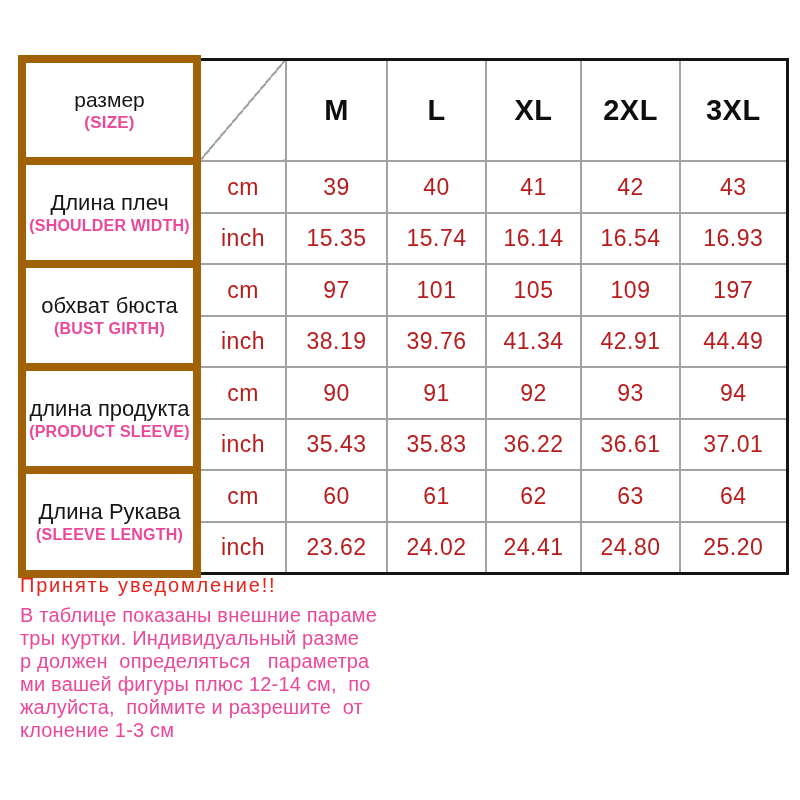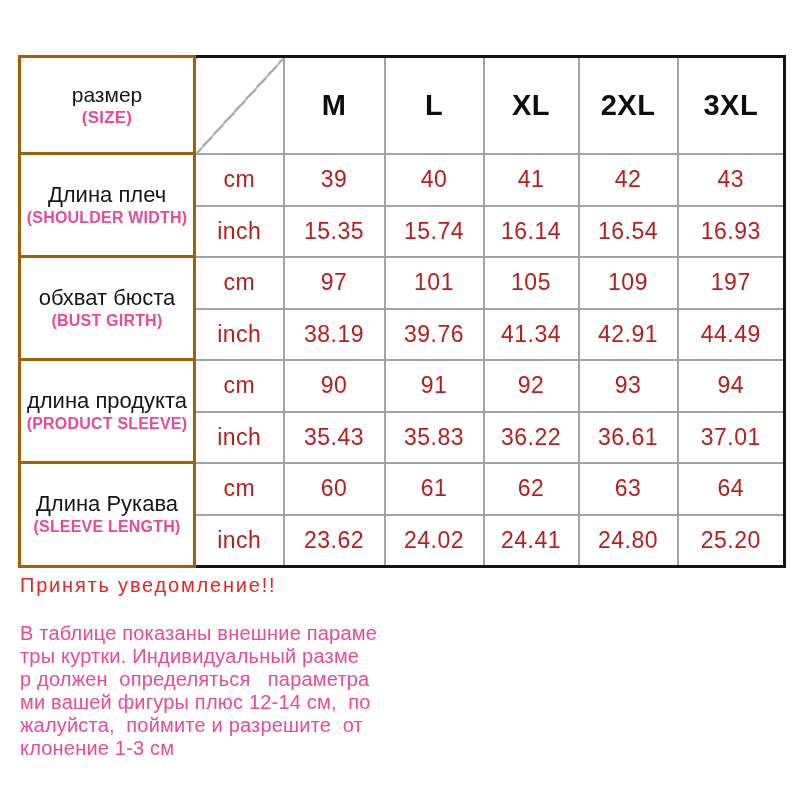--- a/index.html
+++ b/index.html
@@ -25,21 +25,21 @@
     border: 3px solid #141414;
   }
   .size-table td, .size-table th {
     border: 2px solid #a3a3a3;
     text-align: center;
     vertical-align: middle;
     padding: 0;
     overflow: hidden;
   }
   .size-table th.label-cell {
-    border: 3px solid #a16207;
+    border: 8px solid #a16207;
     background: #ffffff;
   }
   .header-row th, .header-row td { height: 94px; }
   .row-cm td, .row-cm th { height: 50px; }
   .row-inch td { height: 49px; }
 
   .label-cell .ru {
     font-size: 22px;
     font-weight: 500;
     color: #161616;
@@ -81,21 +81,21 @@
     width: 386px;
   }
   .notice-ru { left: 20px; }
   .notice-en { left: 412px; }
   .notice-heading {
     color: #e8231d;
     font-size: 20px;
     font-weight: 500;
     letter-spacing: 1.8px;
     line-height: 22px;
-    margin: 0 0 26px 0;
+    margin: 0 0 8px 0;
   }
   .notice-body {
     font-size: 20px;
     line-height: 23px;
     color: #ec4899;
     white-space: pre-wrap;
     letter-spacing: 0.2px;
   }
 </style>
 </head>

